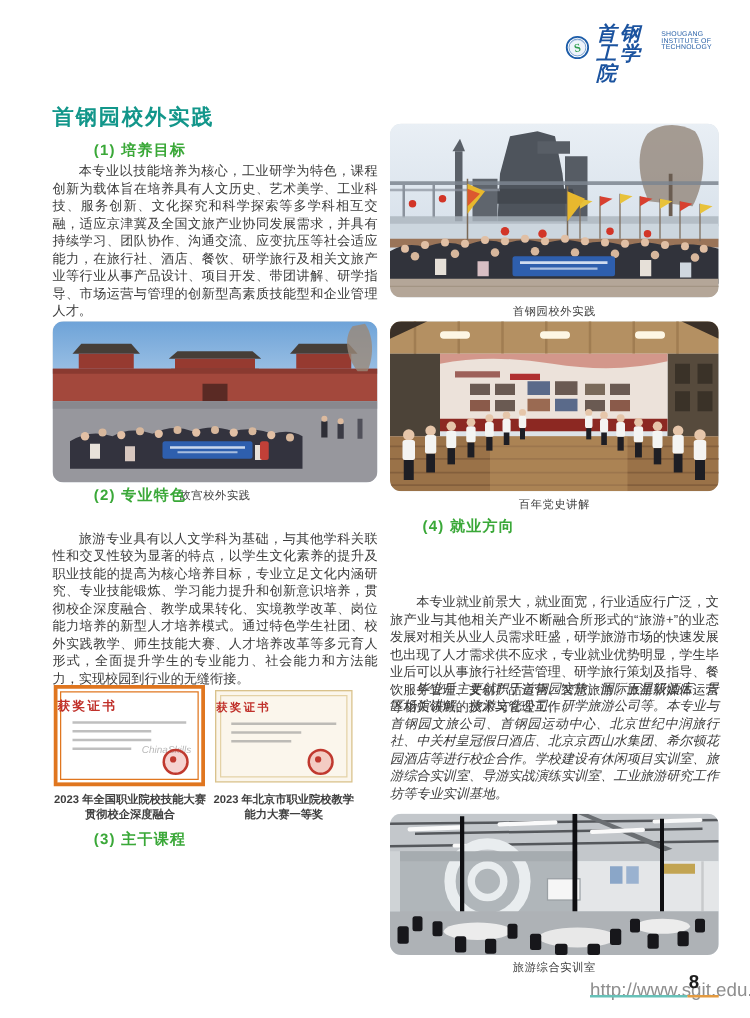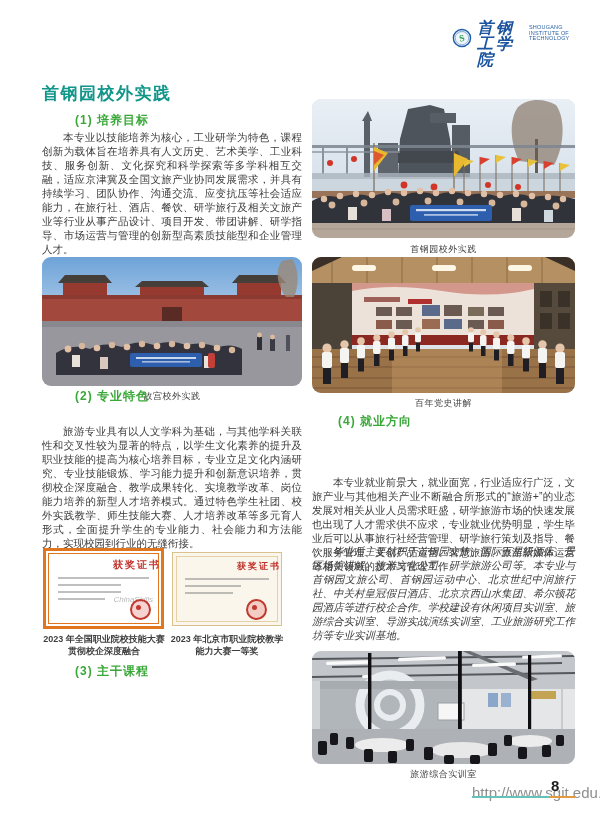--- a/index.html
+++ b/index.html
@@ -23,22 +23,22 @@
   .photo{position:absolute;border-radius:9px;overflow:hidden;background:#dde3e8;}
   .photo svg{display:block;width:100%;height:100%;}
   .photo-caption{position:absolute;font-size:9px;color:#424242;text-align:center;letter-spacing:0.5px;}
 
   
   .cert{position:absolute;background:#ffffff;box-sizing:border-box;}
   .cert-left{left:43px;top:548px;width:121px;height:81px;border:3px solid #e0761f;
              box-shadow:inset 0 0 0 2px #ffffff, inset 0 0 0 3px #e0761f;}
   .cert-right{left:172px;top:552px;width:110px;height:74px;background:#fbf6ec;border:1px solid #d9c28c;
               box-shadow:inset 0 0 0 3px #fbf6ec, inset 0 0 0 4px #e4d2a6;}
-  .cert-title{text-align:right;font-weight:bold;color:#c0302a;font-size:10px;margin-top:7px;
-              letter-spacing:2px;font-family:"Liberation Serif","DejaVu Serif",serif;padding-left:45px;}
+  .cert-title{text-align:left;font-weight:bold;color:#c0302a;font-size:10px;margin-top:7px;
+              letter-spacing:2px;font-family:"Liberation Serif","DejaVu Serif",serif;}
   .cert-line{height:2px;background:#8a8a8a;opacity:.55;margin:5px 12px 0 12px;}
   .cert-line.short{margin-right:40px;}
   .cert-watermark{position:absolute;right:8px;bottom:22px;font-size:8px;color:#b9b9b9;font-style:italic;}
   .cert-seal{position:absolute;width:17px;height:17px;border-radius:50%;border:2px solid #c0392f;
              background:rgba(220,80,70,.25);right:10px;bottom:6px;}
   .cert-seal:after{content:"";position:absolute;left:4px;top:4px;width:5px;height:5px;border-radius:50%;background:#c0392f;}
   .cert-caption{position:absolute;font-size:9px;line-height:12px;color:#3f3f3f;text-align:center;font-weight:bold;}
 
   
   .footer-url{position:absolute;left:472px;top:784px;font-size:15px;color:#8f8f8f;}

